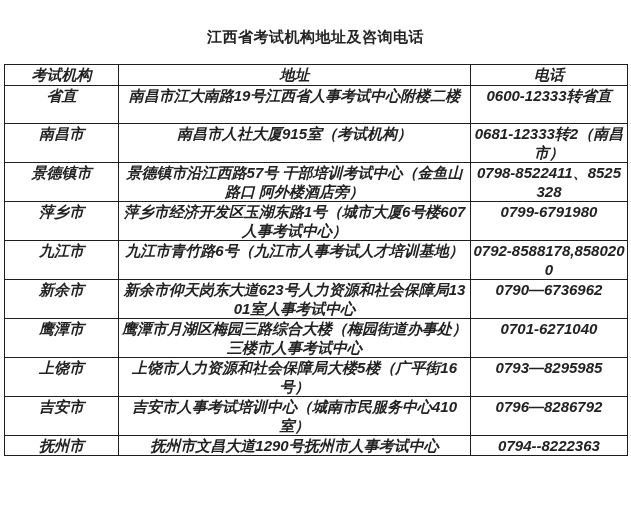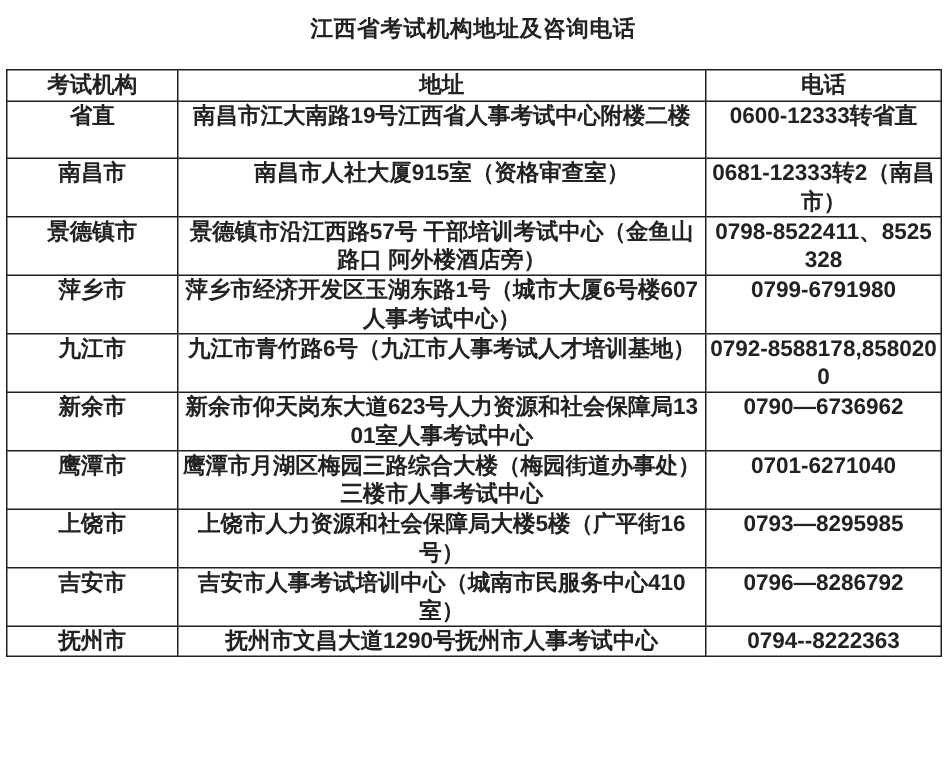--- a/index.html
+++ b/index.html
@@ -10,32 +10,33 @@
   .page {
     position: relative;
     width: 631px;
     height: 510px;
     background: #ffffff;
     font-family: "Liberation Sans", "DejaVu Sans", sans-serif;
     color: #1a1a1a;
     overflow: hidden;
   }
   .title {
-    margin-top: 10px;
+    margin-top: 28px;
     text-align: center;
     font-size: 15px;
     font-weight: bold;
     color: #222222;
     letter-spacing: 0.5px;
   }
   table.orgs {
     border-collapse: collapse;
     table-layout: fixed;
     width: 623px;
     margin: 17px 4px 0 4px;
+    font-style: italic;
   }
   table.orgs th,
   table.orgs td {
     border: 1px solid #1f1f1f;
     font-size: 15px;
     font-weight: bold;
     line-height: 19px;
     text-align: center;
     vertical-align: top;
     padding: 0 2px;
@@ -70,21 +71,21 @@
       </tr>
     </thead>
     <tbody id="rows-body">
         <tr class="row-tall">
           <td>省直</td>
           <td>南昌市江大南路19号江西省人事考试中心附楼二楼</td>
           <td>0600-12333转省直</td>
         </tr>
         <tr class="row-tall">
           <td>南昌市</td>
-          <td>南昌市人社大厦915室（资格审查室）</td>
+          <td>南昌市人社大厦915室（考试机构）</td>
           <td>0681-12333转2（南昌市）</td>
         </tr>
         <tr class="row-tall">
           <td>景德镇市</td>
           <td>景德镇市沿江西路57号 干部培训考试中心（金鱼山路口 阿外楼酒店旁）</td>
           <td>0798-8522411、8525328</td>
         </tr>
         <tr class="row-tall">
           <td>萍乡市</td>
           <td>萍乡市经济开发区玉湖东路1号（城市大厦6号楼607人事考试中心）</td>

